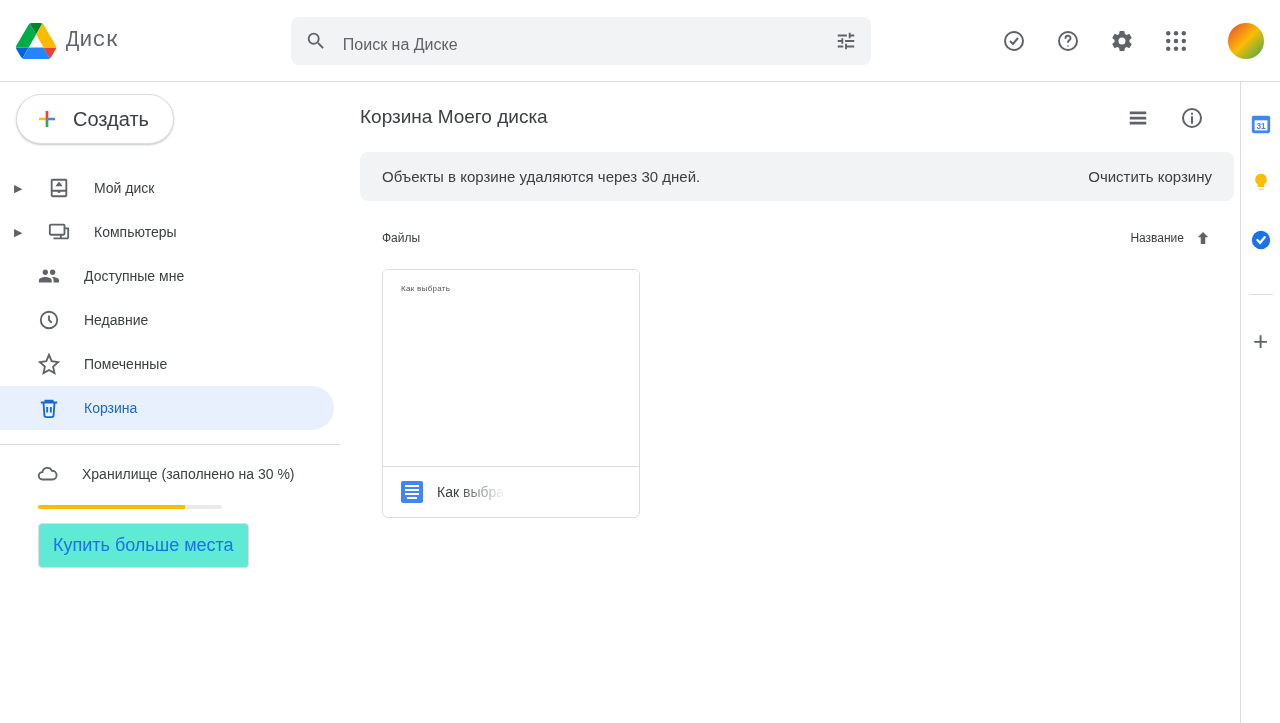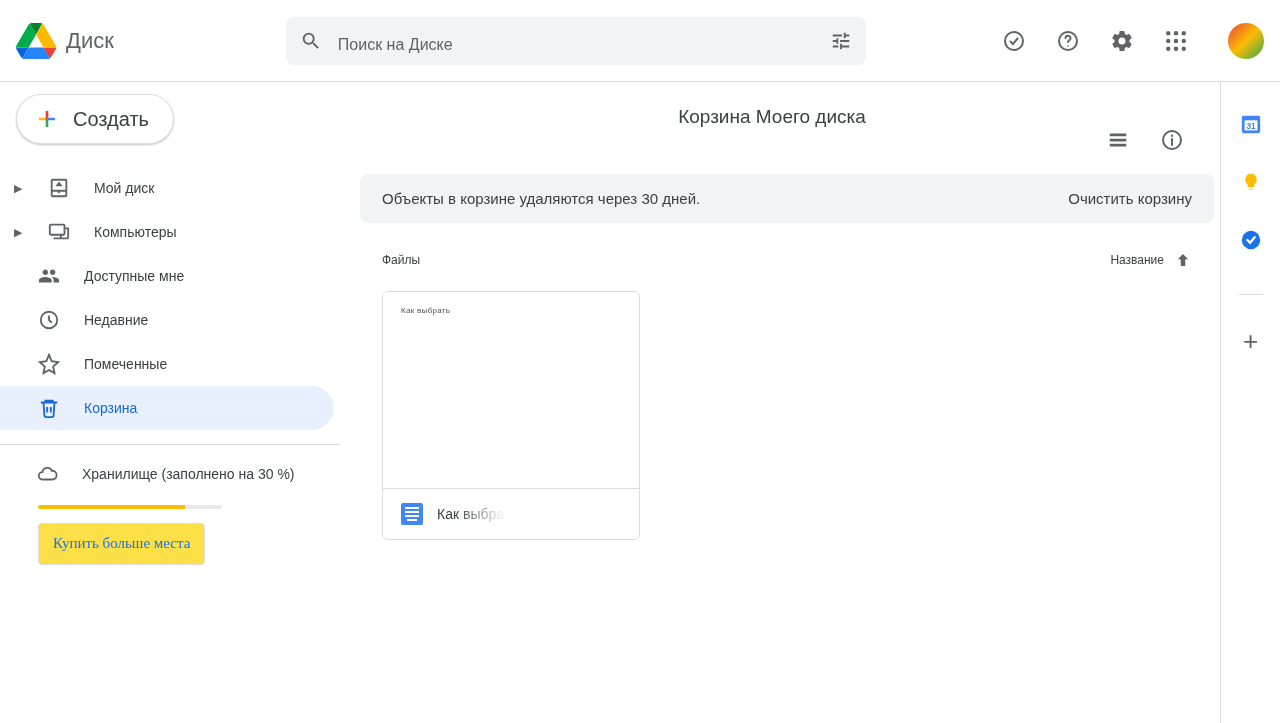--- a/index.html
+++ b/index.html
@@ -4,21 +4,21 @@
 <style>
 * { box-sizing: border-box; margin: 0; padding: 0; font-family: 'Product Sans', Arial, sans-serif; }
 body { width: 1280px; height: 723px; background: #fff; color: #3c4043; overflow: hidden; }
 
 .header {
   height: 82px; display: flex; align-items: center; padding: 0 16px;
   border-bottom: 1px solid #dadce0;
 }
 .logo-wrap { display: flex; align-items: center; gap: 10px; }
 .logo-svg { width: 40px; height: 40px; }
-.app-title { font-size: 22px; color: #5f6368; font-family: Liberation Sans, sans-serif; font-weight: 400; }
+.app-title { font-size: 22px; color: #5f6368; font-family: Liberation Mono, monospace; font-weight: 400; }
 
 .search-box {
   margin-left: 172px; width: 580px; height: 48px; background: #f1f3f4; border-radius: 8px;
   display: flex; align-items: center; padding: 0 14px; gap: 16px;
 }
 .search-box input { flex: 1; border: none; background: transparent; font-size: 16px; outline: none; color: #3c4043; margin-top: 8px; }
 .search-box input::placeholder { color: #5f6368; }
 .hdr-icons { margin-left: auto; display: flex; align-items: center; gap: 30px; }
 .icon-btn { width: 24px; height: 24px; display: flex; align-items: center; justify-content: center; cursor: pointer; color: #5f6368; }
 .avatar { width: 36px; height: 36px; border-radius: 50%; background: linear-gradient(135deg, #ea4335 0%, #fbbc04 50%, #34a853 100%); margin-left: 10px; }
@@ -43,24 +43,24 @@
 .nav-item svg.nav-icon-svg, .nav-item .nav-icon { width: 22px; height: 22px; color: #5f6368; flex-shrink: 0; }
 .nav-item.active { background: #e8f0fe; color: #1967d2; font-weight: 500; }
 .nav-item.active svg.nav-icon-svg { color: #1967d2; }
 
 .storage { padding: 18px 16px 0 38px; border-top: 1px solid #dadce0; margin-top: 14px; }
 .storage-title { display: flex; align-items: center; gap: 24px; font-size: 14px; color: #3c4043; margin-left: -2px; }
 .storage-title svg { width: 22px; height: 22px; color: #5f6368; }
 .storage-bar { width: 184px; height: 4px; background: #e8eaed; border-radius: 2px; margin-top: 20px; overflow: hidden; }
 .storage-bar-fill { height: 100%; background: #fbbc04; }
 .storage-text { font-size: 14px; color: #5f6368; margin-top: 12px; line-height: 1.4; max-width: 200px; }
-.buy-btn { margin-top: 14px; padding: 10px 14px; border: 1px solid #dadce0; border-radius: 4px; color: #1a73e8; font-size: 15px; background: #fde047; cursor: pointer; text-align: left; line-height: 1.3; max-width: 214px; font-family: Liberation Serif, serif; }
+.buy-btn { margin-top: 14px; padding: 10px 14px; border: 1px solid #dadce0; border-radius: 4px; color: #1a73e8; font-size: 18px; background: #5eead4; cursor: pointer; text-align: left; line-height: 1.3; max-width: 214px; }
 
 .main { flex: 1; padding: 24px 0 0 20px; }
-.main-header { display: flex; align-items: center; padding-right: 36px; flex-direction: column; }
+.main-header { display: flex; padding-right: 36px; }
 .page-title { font-size: 19px; color: #3c4043; font-weight: 400; }
 .main-header-icons { margin-left: auto; display: flex; align-items: center; gap: 30px; color: #5f6368; }
 .banner {
   margin-top: 22px; margin-right: 6px; background: #f1f3f4; border-radius: 8px; padding: 16px 22px;
   display: flex; align-items: center; font-size: 15px; color: #3c4043;
 }
 .banner-action { margin-left: auto; color: #3c4043; cursor: pointer; font-weight: 400; }
 
 .section { margin-top: 28px; padding: 0 28px 0 22px; }
 .section-header { display: flex; align-items: center; font-size: 12px; color: #3c4043; font-weight: 500; }
@@ -73,21 +73,21 @@
 .card-footer { display: flex; align-items: center; gap: 14px; padding: 14px 18px; border-top: 1px solid #dadce0; }
 .doc-icon { width: 22px; height: 22px; background: #4285f4; border-radius: 2px; display: flex; flex-direction: column; justify-content: center; align-items: center; padding: 4px 4px; gap: 2px; flex-shrink: 0; }
 .doc-icon span { display: block; height: 2px; background: #fff; width: 100%; }
 .doc-icon span:last-child { width: 70%; }
 .file-name { font-size: 14px; color: #3c4043; white-space: nowrap; overflow: hidden; text-overflow: ellipsis; position: relative; }
 .file-name::after {
   content: ""; position: absolute; right: -10px; top: 0; width: 70px; height: 100%;
   background: linear-gradient(90deg, rgba(255,255,255,0) 0%, #fff 70%);
 }
 
-.right-rail { width: 60px; flex-shrink: 0; border-left: 1px solid #dadce0; display: flex; flex-direction: column; align-items: center; gap: 34px; padding-top: 30px; }
+.right-rail { width: 40px; flex-shrink: 0; border-left: 1px solid #dadce0; display: flex; flex-direction: column; align-items: center; gap: 34px; padding-top: 30px; }
 .rail-icon { width: 24px; height: 24px; cursor: pointer; display: flex; align-items: center; justify-content: center; }
 .rail-divider { width: 24px; height: 1px; background: #dadce0; margin-top: 8px; }
 .plus-gray { color: #5f6368; font-size: 26px; font-weight: 300; }
 
 svg { display: block; }
 </style>
 </head>
 <body>
 
 <div class="header">

